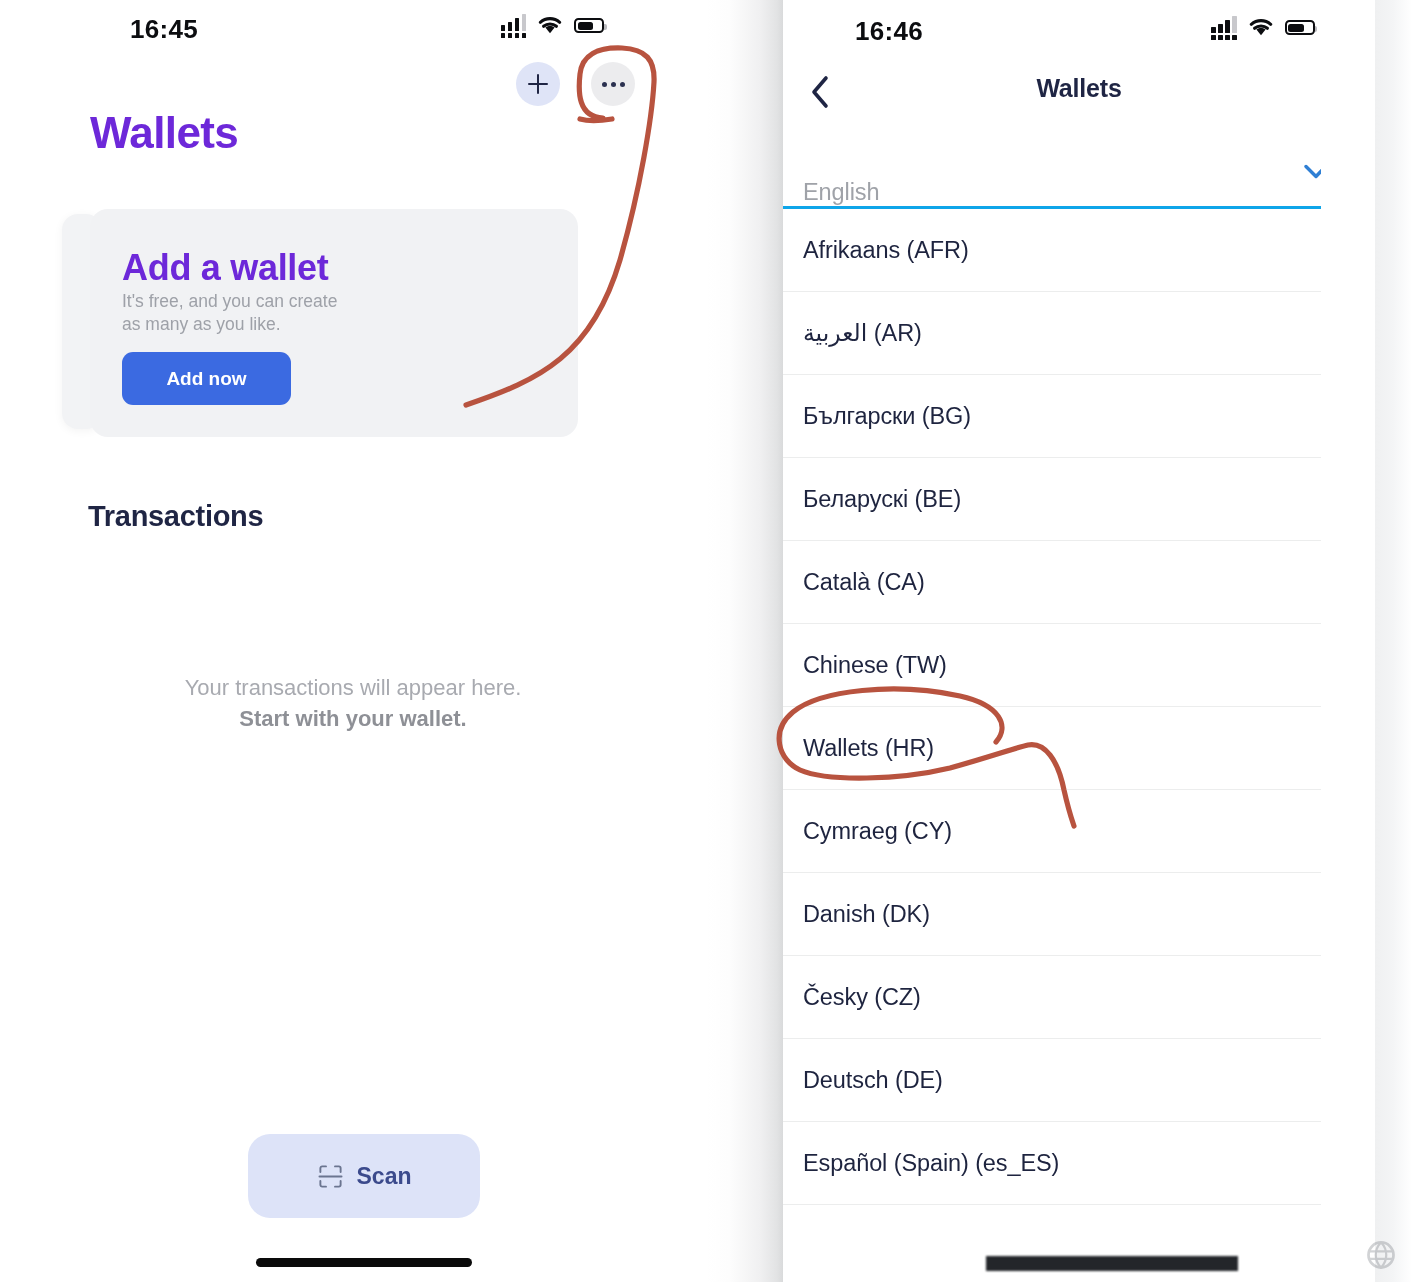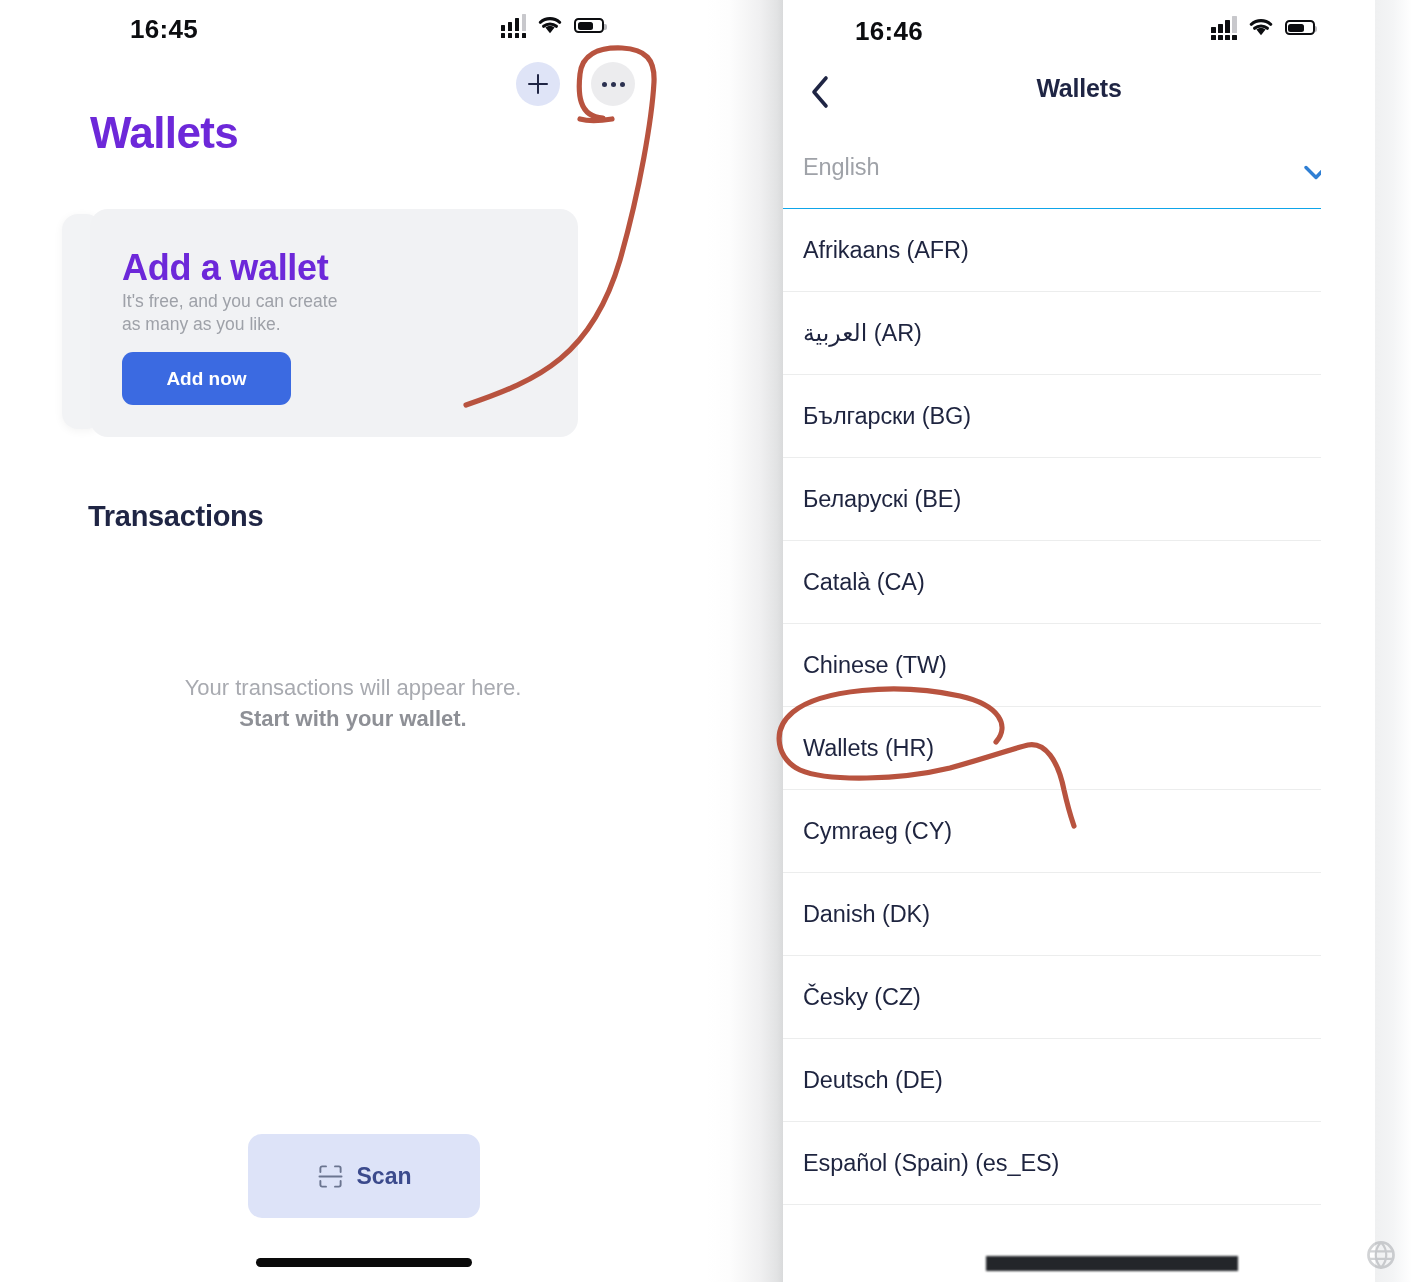--- a/index.html
+++ b/index.html
@@ -54,21 +54,21 @@
   .wc-btn { position:absolute; left:32px; top:143px; width:169px; height:53px; background:#3b6ae1;
     border-radius:11px; display:flex; align-items:center; justify-content:center;
     color:#ffffff; font-size:19px; font-weight:bold; border:none; cursor:pointer; }
 
   #tx-title { position:absolute; left:88px; top:500px; font-size:29px; font-weight:bold; color:#1f2544; letter-spacing:-.3px; }
   .tx-empty { position:absolute; left:0; top:672px; width:706px; text-align:center;
     font-size:22px; color:#a8aab0; line-height:1.42; }
   .tx-empty .strong { color:#8e9096; font-weight:bold; display:block; }
 
   .scan-btn { position:absolute; left:248px; top:1134px; width:232px; height:84px;
-    background:#dde3f8; border-radius:14px; display:flex; align-items:center;
+    background:#dde3f8; border-radius:22px; display:flex; align-items:center;
     justify-content:center; gap:13px; border:none; cursor:pointer; }
   .scan-label { font-size:23px; color:#3b4a8c; font-weight:bold; }
   .home-ind { position:absolute; left:256px; top:1258px; width:216px; height:9px;
     background:#0a0a0a; border-radius:5px; }
 
   
   #gap { position:absolute; left:706px; top:0; width:77px; height:1282px;
     background:linear-gradient(to right,#ffffff 0%,#fdfdfd 30%,#f0f0f1 70%,#e2e3e4 92%,#d9dadb 100%); }
 
   
@@ -79,21 +79,21 @@
 
   .nav { position:absolute; left:0; top:62px; width:592px; height:62px; }
   .nav-back { position:absolute; left:13px; top:6px; width:48px; height:48px;
     display:flex; align-items:center; justify-content:center; cursor:pointer; }
   .nav-title { position:absolute; left:0; top:12px; width:592px; text-align:center;
     font-size:25px; font-weight:bold; color:#1f2544; letter-spacing:-.2px; }
 
   .lang-list { position:absolute; left:0; top:126px; width:592px; }
   .lang-row { position:relative; height:83px; display:flex; align-items:center;
     padding-left:20px; border-bottom:1px solid #eceded; background:#fff; cursor:pointer; }
-  .lang-row.selected { border-bottom:1px solid #0ea5e9; }
+  .lang-row.selected { border-bottom:3px solid #0ea5e9;align-items:flex-end; }
   .lang-name { font-size:23.5px; color:#1e243f; letter-spacing:-.1px; }
   .lang-row.selected .lang-name { color:#9fa2a8; }
   .check { position:absolute; right:37px; top:50%; transform:translateY(-50%); }
 
   
   #annot { position:absolute; left:0; top:0; width:1412px; height:1282px; pointer-events:none; }
 
   
   .dark-bar { position:absolute; left:986px; top:1256px; width:252px; height:15px;
     background:#111418; filter:blur(1.2px); opacity:.92; }

